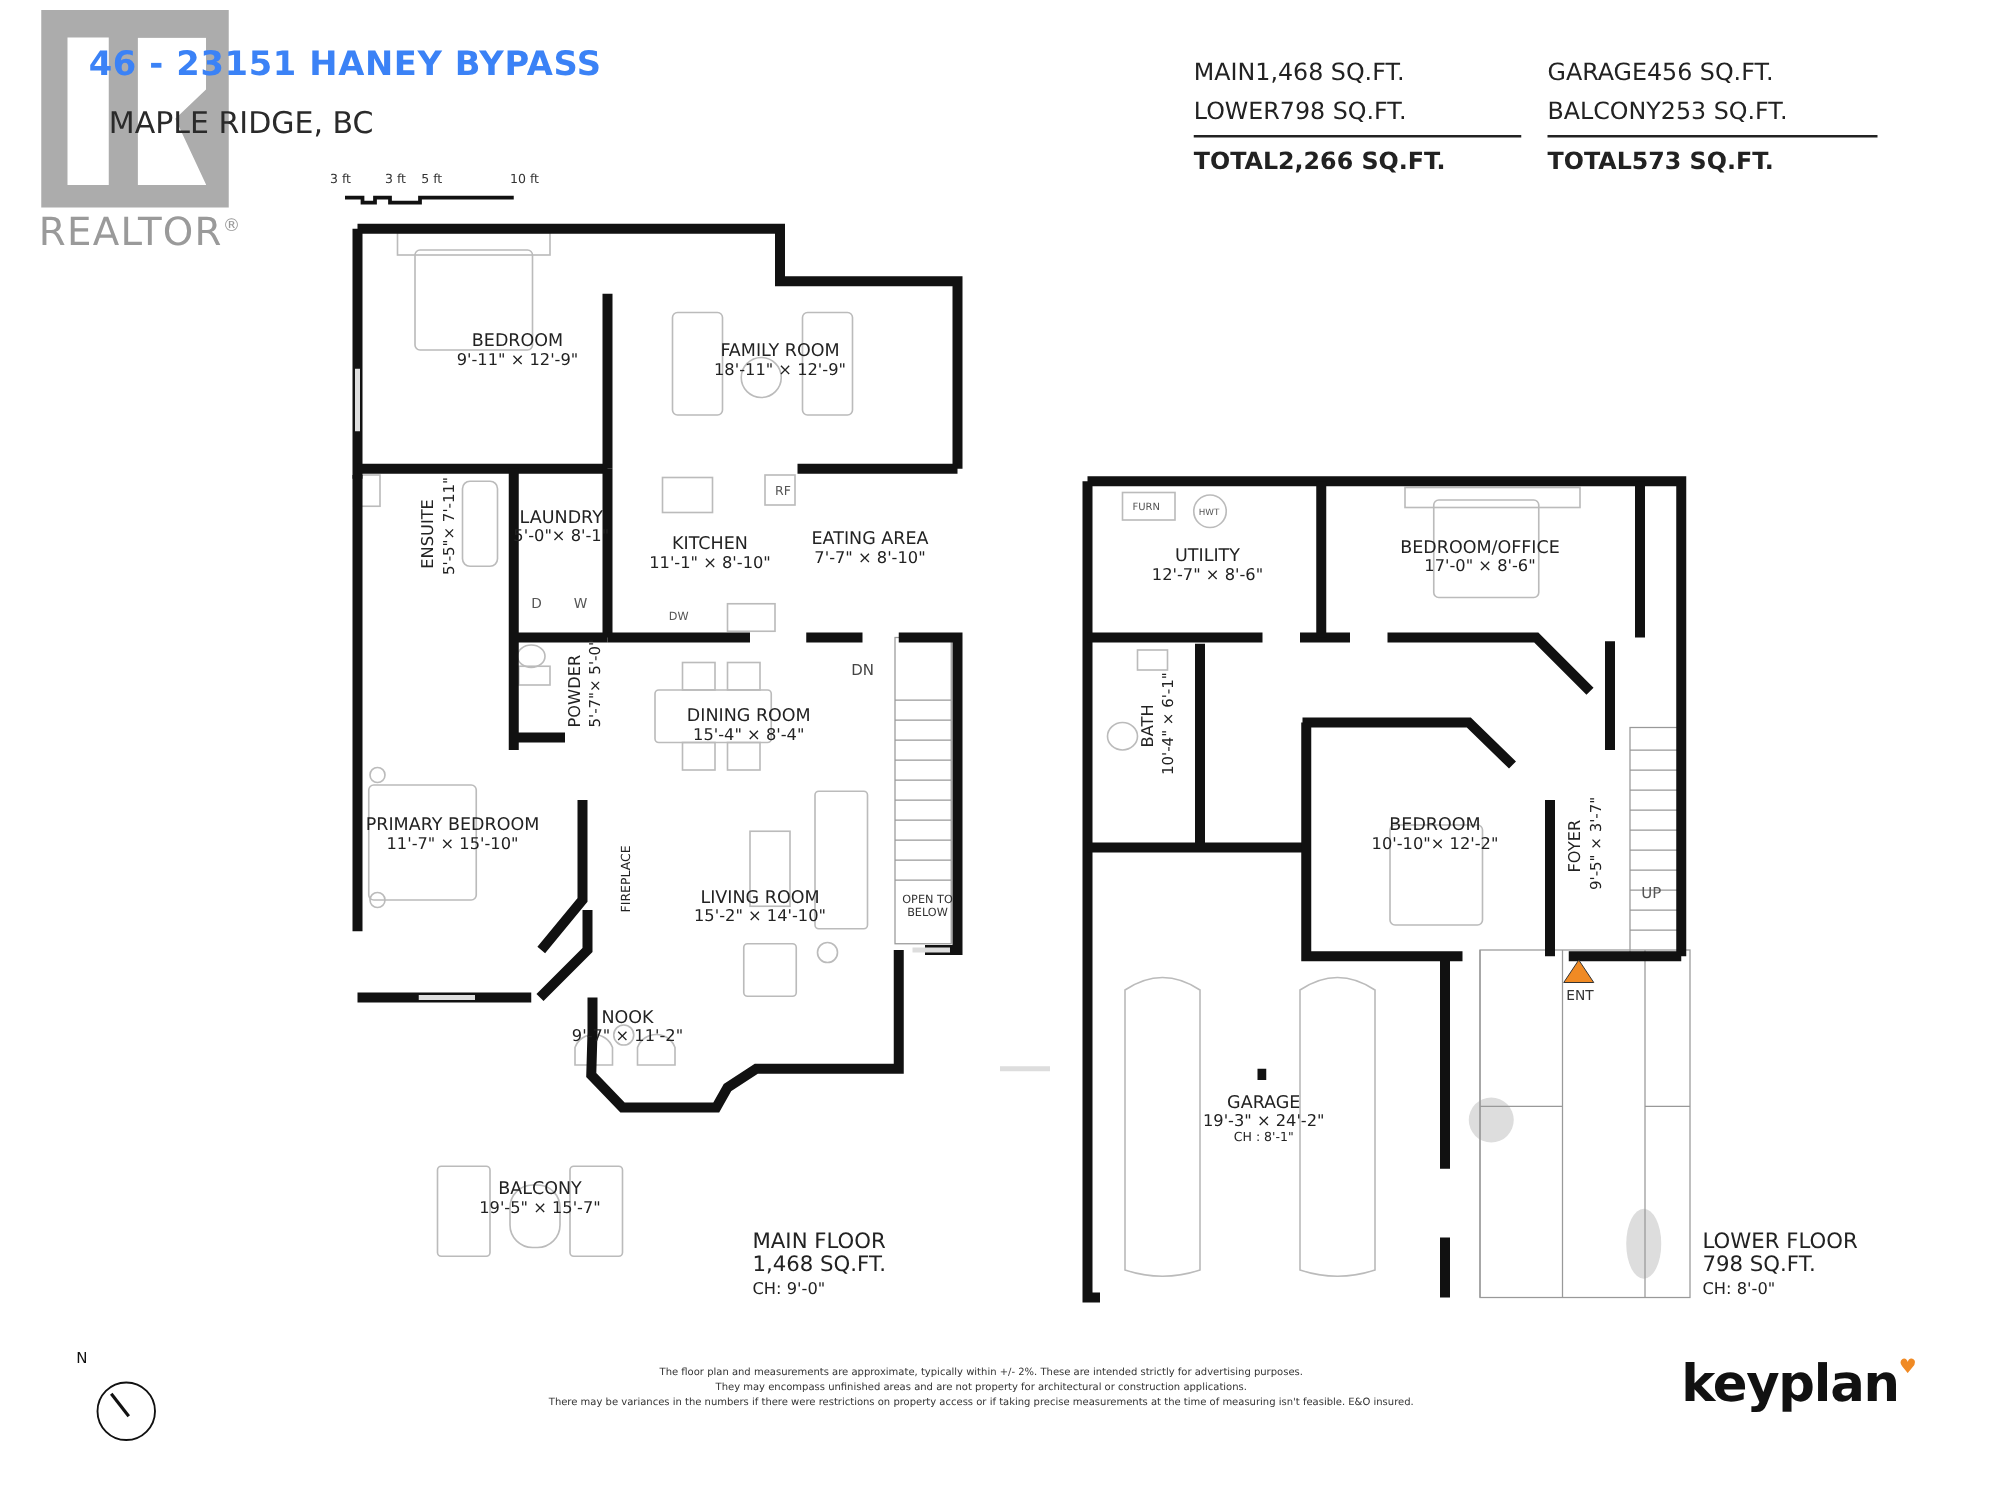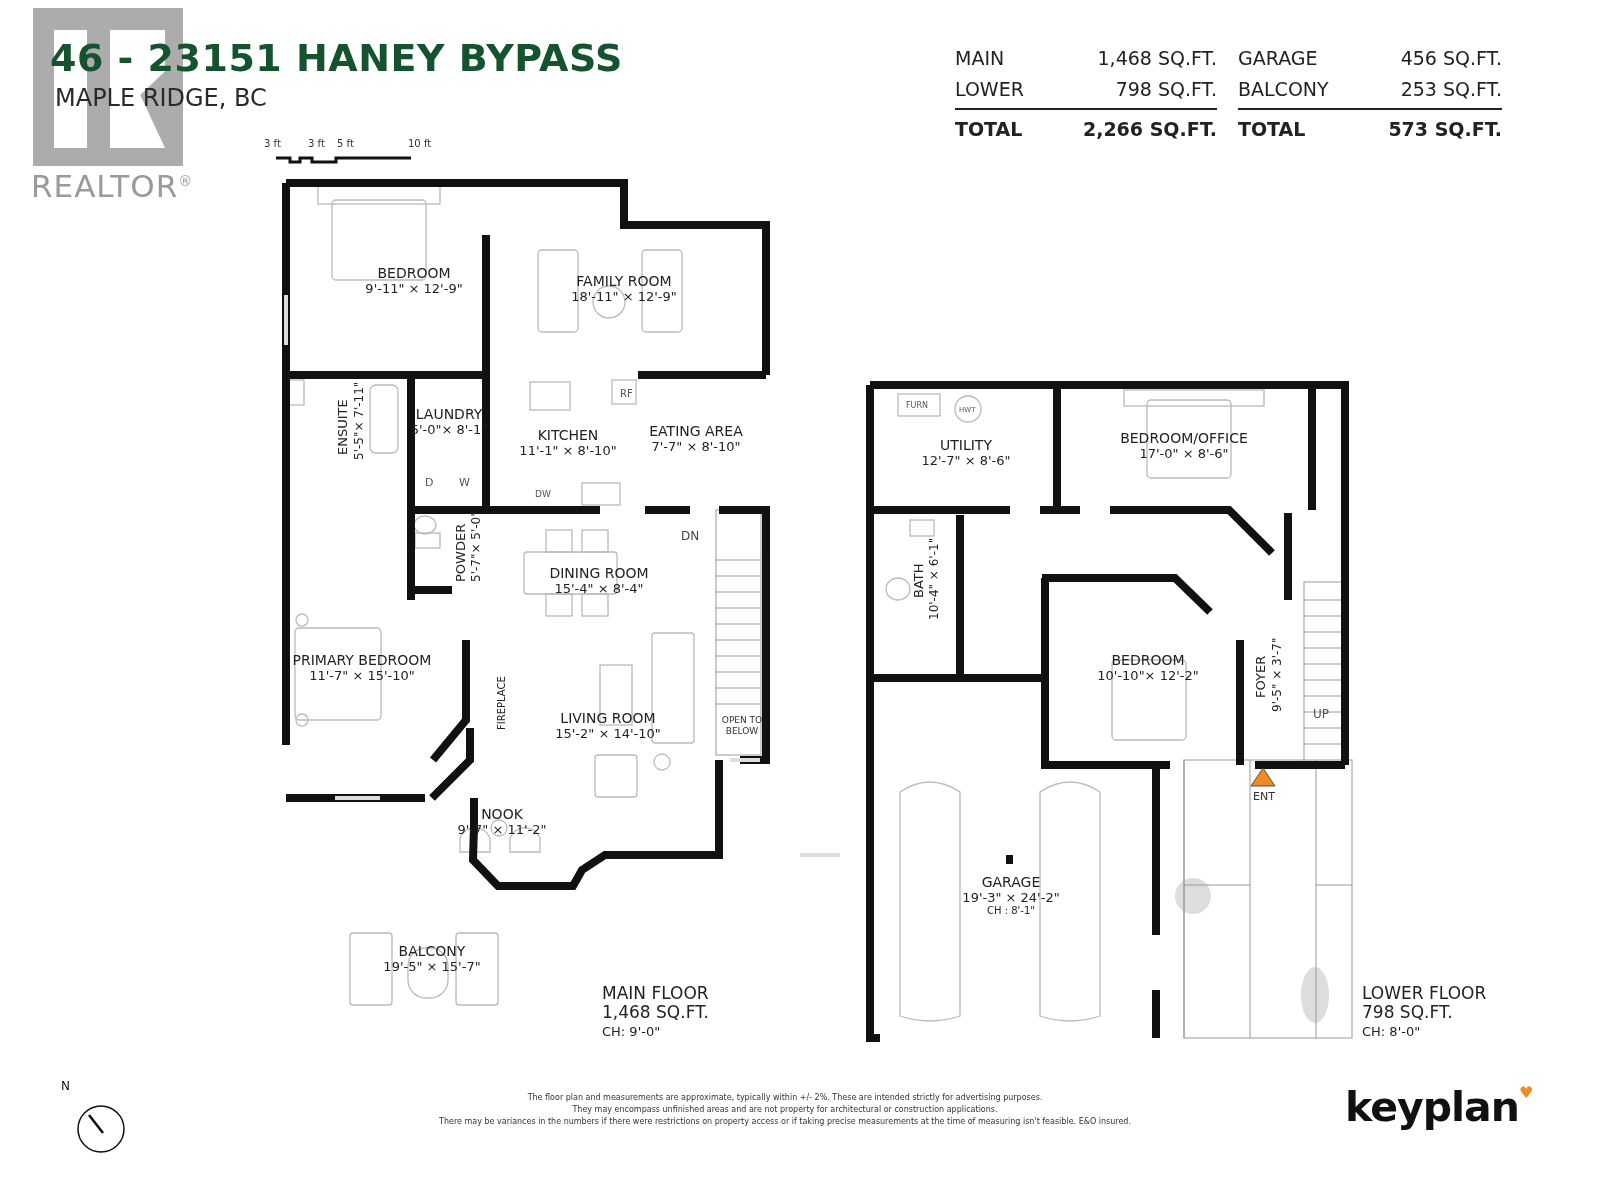--- a/index.html
+++ b/index.html
@@ -1,27 +1,27 @@
 <!DOCTYPE html>
 <html><head>
 <meta charset="utf-8">
 <style>
   html,body{margin:0;padding:0;background:#fff;}
   body{width:1600px;height:1200px;position:relative;overflow:hidden;font-family:"DejaVu Sans","Liberation Sans",sans-serif;color:#111;}
   .abs{position:absolute;}
-  .title{left:50px;top:36px;font-size:38px;font-weight:bold;letter-spacing:0.5px;color:#14532d;}
-  .subtitle{left:55px;top:84px;font-size:24px;color:#2a2a2a;}
+  .title{left:71px;top:36px;font-size:27px;font-weight:bold;letter-spacing:0.5px;color:#3b82f6;}
+  .subtitle{left:55px;top:84px;font-size:24px;color:#2a2a2a;padding-left:32px;}
   .realtor-box{left:33px;top:8px;width:150px;width:150px;height:158px;background:#9e9e9e;opacity:.85;}
   .realtor-r1{left:54px;top:30px;width:33px;height:118px;background:#fff;}
   .realtor-r2{left:110px;top:30px;width:55px;height:118px;background:#fff;clip-path:polygon(0 0,100% 0,100% 35%,55% 55%,100% 100%,0 100%);}
   .realtor-word{left:31px;top:168px;font-size:31px;color:#9a9a9a;letter-spacing:1px;}
   .realtor-word sup{font-size:14px;}
   .stats{left:955px;top:42px;width:560px;font-size:19px;color:#222;}
   .stats .col{position:absolute;width:262px;}
-  .stats .row{display:flex;justify-content:space-between;height:31px;align-items:center;}
+  .stats .row{display:flex;height:31px;align-items:center;}
   .stats .row.total{font-weight:bold;border-top:2px solid #222;margin-top:4px;height:38px;}
   .scale{left:264px;top:138px;font-size:10px;color:#333;}
   .scale span{position:absolute;top:0;white-space:nowrap;}
   .label{position:absolute;text-align:center;font-size:14px;color:#222;white-space:nowrap;transform:translateX(-50%);}
   .label .name{display:block;font-size:14px;text-align:center;}
   .label .dim{display:block;font-size:13px;}
   .vlabel{position:absolute;font-size:13px;color:#222;transform:rotate(-90deg);transform-origin:left top;white-space:nowrap;}
   .floorcap{position:absolute;font-size:17px;line-height:19px;color:#222;}
   .floorcap .ch{font-size:13px;display:block;}
   .disclaimer{left:300px;top:1092px;width:970px;text-align:center;font-size:8px;line-height:12px;color:#333;}

